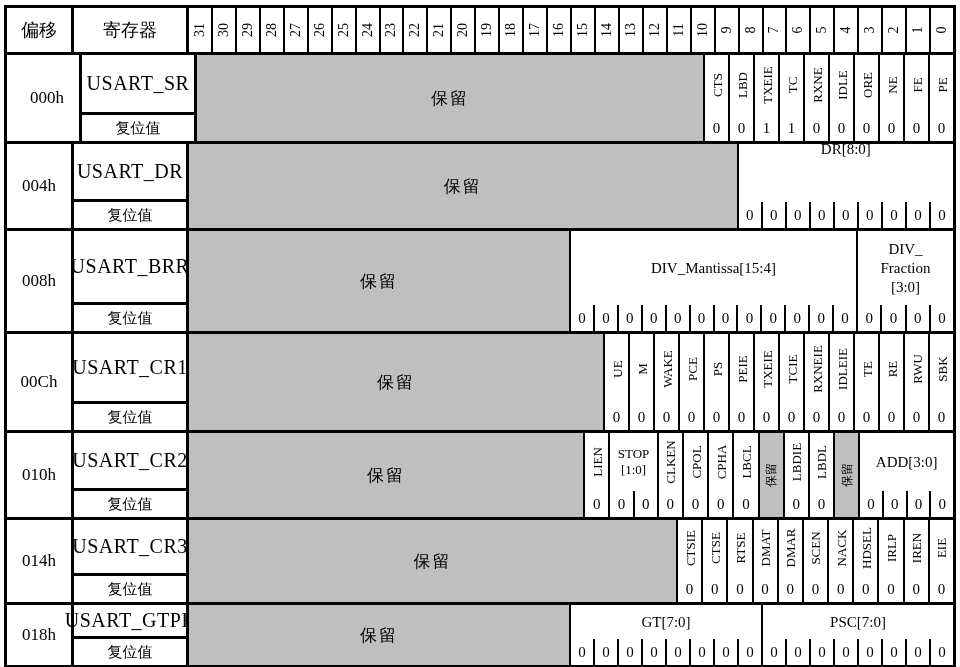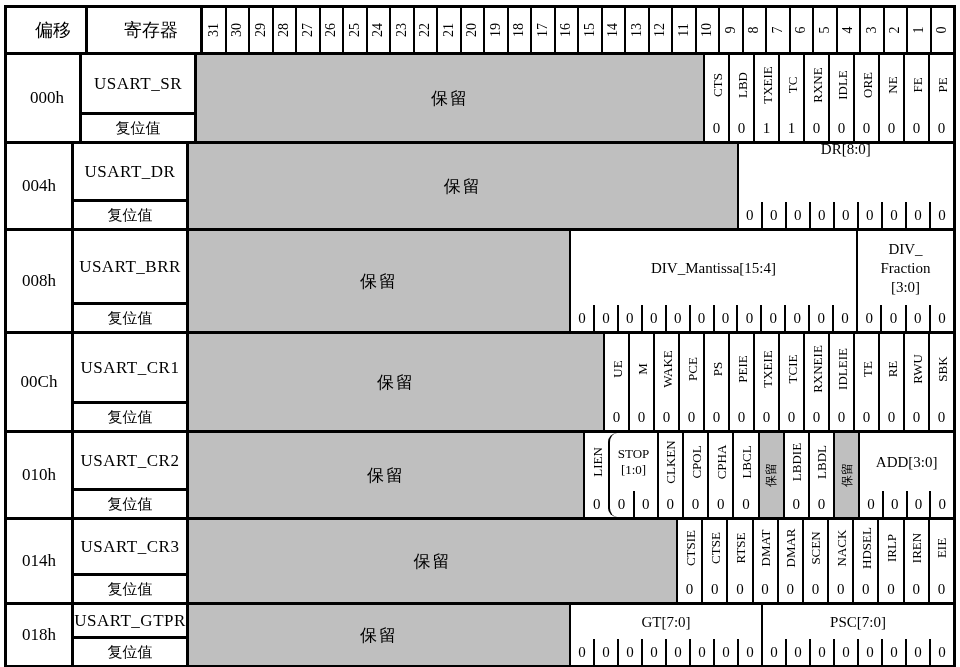--- a/index.html
+++ b/index.html
@@ -18,31 +18,31 @@
     width:64px;flex:0 0 64px;border-right:3px solid #000;
     display:flex;align-items:center;justify-content:center;
     font-size:17px;
   }
   .register-cell{
     width:112px;flex:0 0 112px;border-right:3px solid #000;
     display:flex;flex-direction:column;
   }
   .register-name{
     flex:1;display:flex;align-items:center;justify-content:center;
-    font-size:17px;letter-spacing:0.5px;
+    font-size:20px;letter-spacing:0.5px;
   }
   .register-reset{
     height:26px;flex:0 0 26px;border-top:3px solid #000;
     display:flex;align-items:center;justify-content:center;
     font-size:15px;
   }
   
   .header-row{height:44px;}
   .header-offset,.header-register{
-    display:flex;align-items:center;justify-content:center;font-size:18px;padding-left:14px;
+    display:flex;align-items:center;justify-content:center;font-size:18px;
   }
   .bits-area{flex:1 1 auto;display:flex;min-width:0;}
   .bitnum-cell{
     flex:1 1 0px;position:relative;border-left:2px solid #000;
   }
   .bitnum-cell:first-child{border-left:none;}
   .vtext{
     position:absolute;left:50%;top:50%;
     transform:translate(-50%,-50%) rotate(-90deg);
     white-space:nowrap;font-size:14px;line-height:1;
@@ -485,21 +485,21 @@
           <div class="reserved-big">保留</div>
         </div>
         <div class="field" style="flex: 1 1 0px;">
           <div class="fname">
             <span class="vlabel">LIEN</span>
           </div>
           <div class="freset">
             <span class="rbit">0</span>
           </div>
         </div>
-        <div class="field" style="flex: 2 1 0px; border-radius: 9px;">
+        <div class="field" style="flex: 2 1 0px;">
           <div class="fname">
             <span class="hlabel small">STOP
 [1:0]</span>
           </div>
           <div class="freset">
             <span class="rbit">0</span>
             <span class="rbit">0</span>
           </div>
         </div>
         <div class="field" style="flex: 1 1 0px;">

